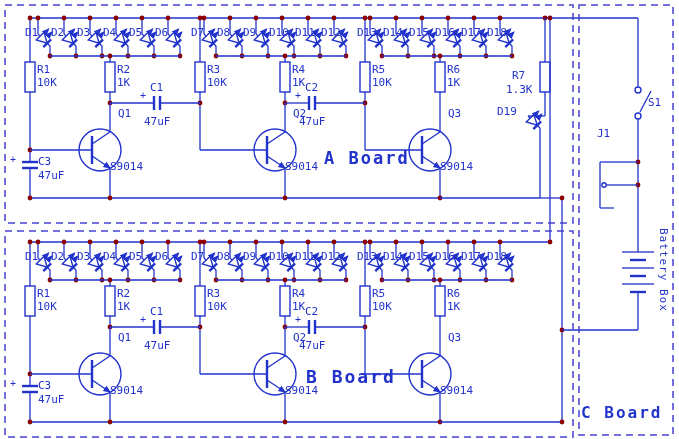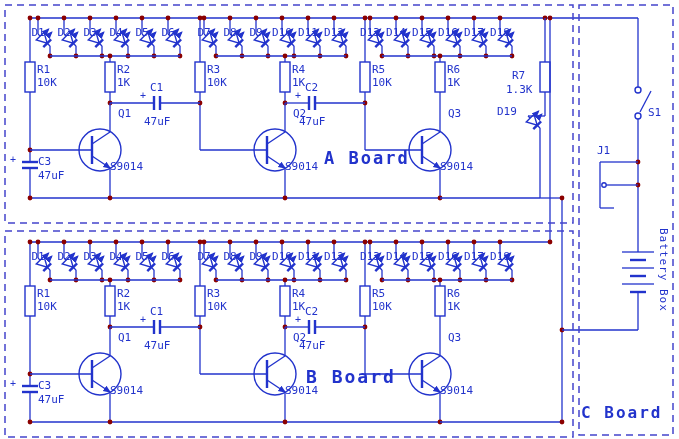--- a/index.html
+++ b/index.html
@@ -12,21 +12,21 @@
     font-family:"DejaVu Sans Mono","Liberation Mono",monospace;overflow:hidden;
   }
   svg.canvas{position:absolute;left:0;top:0}
   svg .w{stroke:var(--wire);stroke-width:1.3;fill:none}
   svg .w2{stroke:var(--wire);stroke-width:2.4;fill:none}
   svg .body{stroke:var(--wire);stroke-width:1.4;fill:none}
   svg .d{fill:var(--dot);stroke:none}
   svg .dash{stroke:var(--border);stroke-width:1.5;fill:none;stroke-dasharray:7 5}
   svg .ahf{fill:var(--wire)}
   .lbl{position:absolute;color:var(--txt);font-size:11px;line-height:1.05;white-space:pre}
-  .lbl.ctr{text-align:center}
+  .lbl.ctr{text-align:left}
   .name{font-size:17px;letter-spacing:2px;font-weight:bold}
   .vert{transform:rotate(90deg);transform-origin:0 0;letter-spacing:1px}
 </style>
 </head>
 <body>
 
 <div class="stage">
 
   <svg id="cv" class="canvas" width="679" height="439">
     <defs>
@@ -414,22 +414,22 @@
       </g>
       <rect x="5" y="5" width="568" height="218" class="dash"></rect>
       <rect x="5" y="231" width="568" height="206" class="dash"></rect>
       <rect x="579" y="5" width="94" height="430" class="dash"></rect>
     </svg>
 
   <div id="labels">
     <div class="lbl name" style="left:324px;top:150px">A Board</div>
     <div class="lbl name" style="left:306px;top:368px;font-size:18px">B Board</div>
     <div class="lbl name" style="left:581px;top:405px;font-size:16px">C Board</div>
-    <div class="lbl" style="left:648px;top:107px">S1</div>
-    <div class="lbl" style="left:597px;top:145px">J1</div>
+    <div class="lbl" style="left:648px;top:97px">S1</div>
+    <div class="lbl" style="left:597px;top:128px">J1</div>
     <div class="lbl vert" style="left:669px;top:228px">Battery Box</div>
   <div class="lbl ctr" style="left: 25px; top: 27px; width: 26px;">D1</div>
       <div class="lbl ctr" style="left: 51px; top: 27px; width: 26px;">D2</div>
       <div class="lbl ctr" style="left: 77px; top: 27px; width: 26px;">D3</div>
       <div class="lbl ctr" style="left: 103px; top: 27px; width: 26px;">D4</div>
       <div class="lbl ctr" style="left: 129px; top: 27px; width: 26px;">D5</div>
       <div class="lbl ctr" style="left: 155px; top: 27px; width: 26px;">D6</div>
       <div class="lbl ctr" style="left: 191px; top: 27px; width: 26px;">D7</div>
       <div class="lbl ctr" style="left: 217px; top: 27px; width: 26px;">D8</div>
       <div class="lbl ctr" style="left: 243px; top: 27px; width: 26px;">D9</div>

